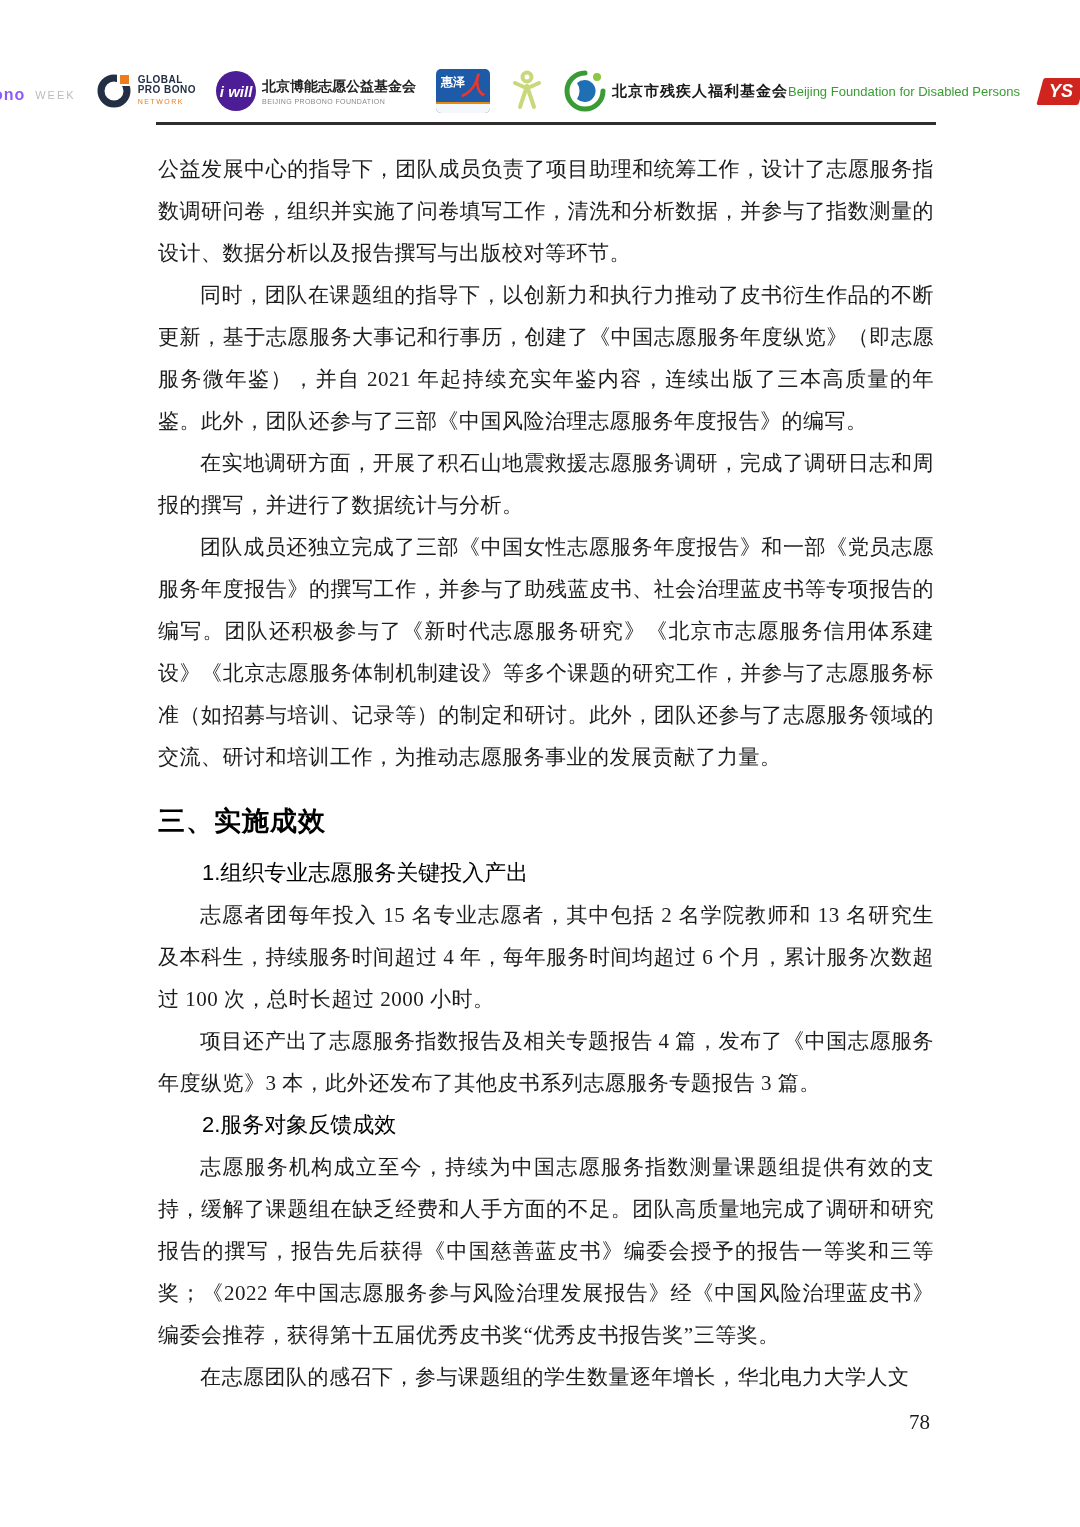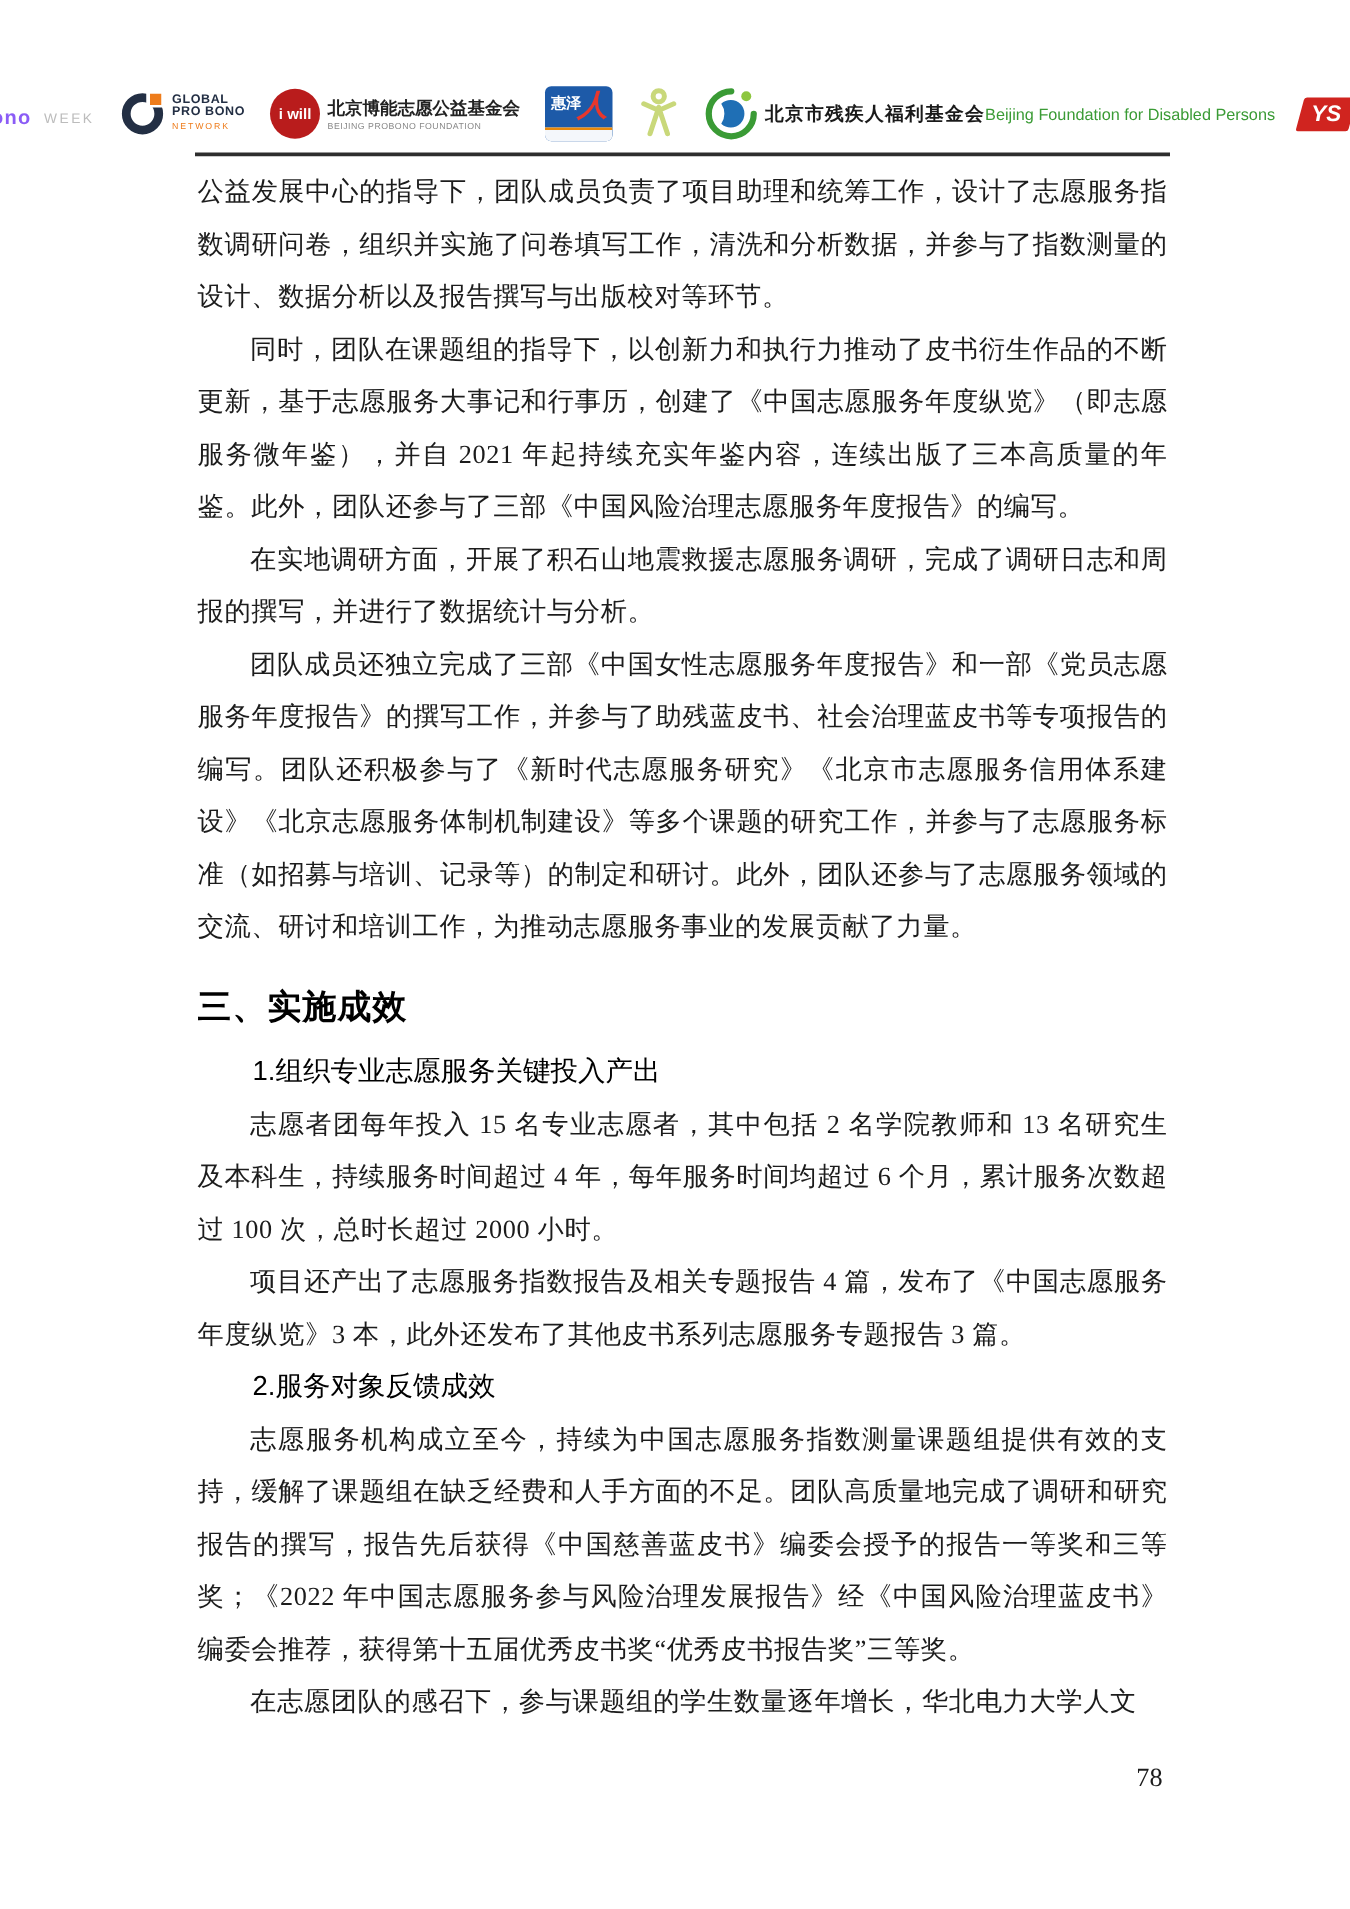--- a/index.html
+++ b/index.html
@@ -27,23 +27,23 @@
     padding:2px 6px;border-radius:4px;}
   .pbw-bono{color:#8b5cf6;font-weight:bold;font-size:16px;letter-spacing:1px;margin-left:0;}
   .pbw-week{color:#bcbcbc;font-size:11px;letter-spacing:2px;margin-left:4px;}
 
   
   .gpb-text{display:flex;flex-direction:column;line-height:10px;}
   .gpb-l1,.gpb-l2{font-size:10px;font-weight:bold;color:#232f44;letter-spacing:.5px;}
   .gpb-l3{font-size:7px;color:#ee7c1b;letter-spacing:1.5px;margin-top:2px;}
 
   
-  .iw-circle{width:40px;height:40px;border-radius:50%;background:#b91c1c;color:#fff;
+  .iw-circle{width:40px;height:40px;border-radius:50%;background:#4c1d95;color:#fff;
     display:flex;align-items:center;justify-content:center;
-    font-weight:bold;font-size:12px;}
+    font-style:italic;font-weight:bold;font-size:15px;}
   .bpf-col{display:flex;flex-direction:column;}
   .bpf-cn{font-weight:bold;font-size:14px;color:#222;}
   .bpf-en{font-size:7px;color:#888;letter-spacing:.4px;margin-top:2px;}
 
   
   .hzr-box{width:54px;height:44px;background:#1d5aa8;border-radius:5px;
     position:relative;overflow:hidden;}
   .hzr-cn{position:absolute;top:5px;left:5px;color:#fff;font-weight:bold;font-size:12px;}
   .hzr-ren{position:absolute;top:4px;right:4px;color:#e8372c;font-weight:bold;
     font-size:24px;font-style:italic;line-height:24px;}
@@ -59,21 +59,21 @@
   .ys-flag{background:#d0241f;color:#fff;font-style:italic;font-weight:bold;
     font-size:18px;padding:3px 9px;transform:skewX(-15deg);border-radius:2px;}
   .ys-flag span{display:inline-block;transform:skewX(15deg);}
   .ys-box{background:#b91c1c;color:#fff;font-weight:bold;font-size:16px;
     padding:4px 7px;border-radius:2px;margin-left:2px;letter-spacing:2px;}
 
   .header-rule{position:absolute;top:122px;left:156px;width:780px;height:3px;
     background:#2e2e2e;}
 
   
-  .content{position:absolute;top:132px;left:158px;width:776px;}
+  .content{position:absolute;top:148px;left:158px;width:776px;}
   .para{margin:0;font-size:21px;line-height:42px;text-align:justify;
     text-indent:2em;letter-spacing:.5px;}
   .para.no-indent{text-indent:0;}
   .section-heading{margin:26px 0 14px 0;font-size:27px;line-height:34px;
     font-weight:bold;color:#000;
     font-family:"Liberation Sans","DejaVu Sans",sans-serif;letter-spacing:1px;}
   .subheading{margin:0;font-size:22px;line-height:42px;font-weight:normal;color:#000;
     font-family:"Liberation Sans","DejaVu Sans",sans-serif;text-indent:2em;}
 
   .page-number{position:absolute;top:1410px;right:150px;font-size:21px;color:#1c1c1c;}

